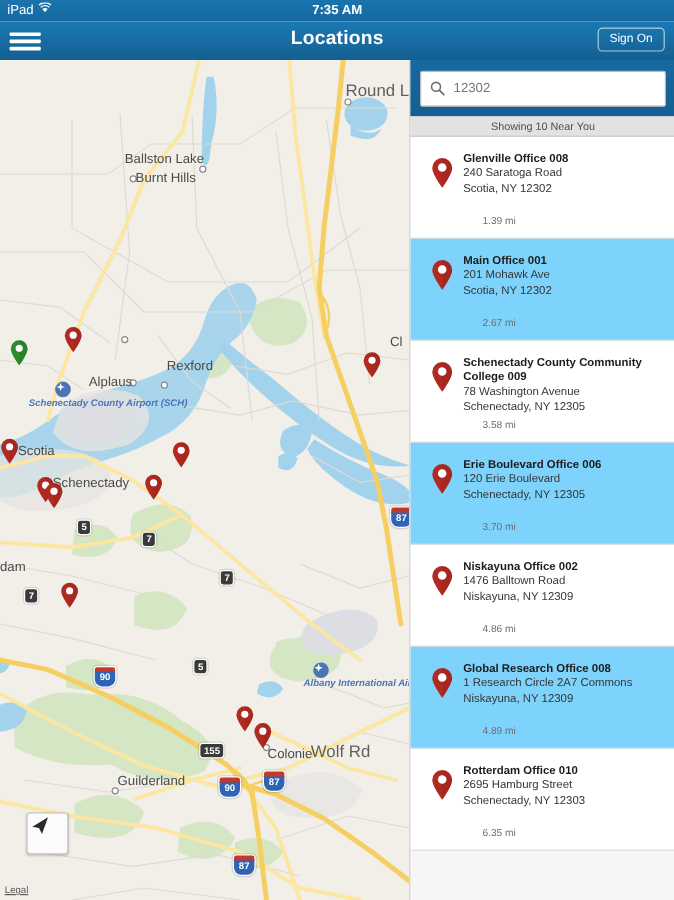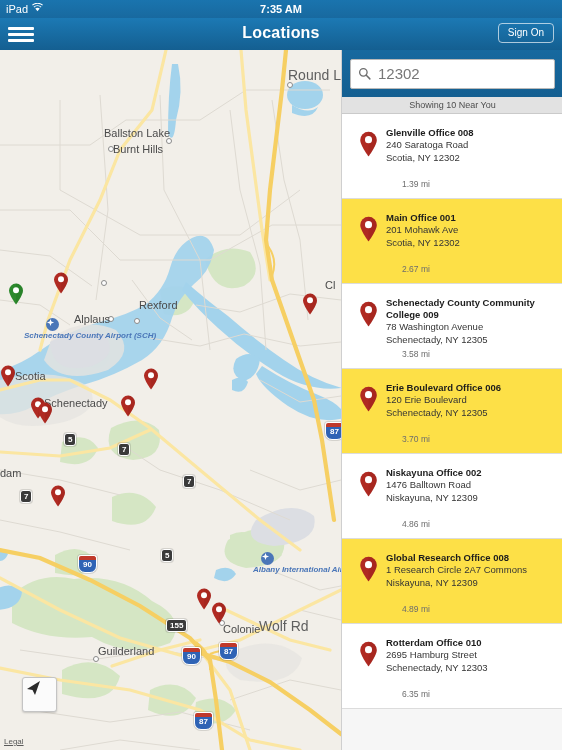--- a/index.html
+++ b/index.html
@@ -119,21 +119,21 @@
   .search-wrap {
     height: 47px; background: linear-gradient(#17699f,#145f91);
     display:flex; align-items:center; padding: 0 8px; box-sizing:border-box;
   }
   .search-box {
     flex: 1; height: 30px; background: #ffffff; border: 1px solid #b9b9b9;
     border-radius: 2px; display:flex; align-items:center; padding: 0 7px;
     box-sizing: border-box;
   }
   .search-ic { width: 13px; height: 13px; margin-right: 7px; flex:none; }
-  .search-val { font-size: 15px; color: #777777; }
+  .search-val { font-size: 11px; color: #777777; }
 
   .filters {
     display:flex; gap: 7px; padding: 7px 8px 8px 8px;
     background: #f2f2f2; border-bottom: 1px solid #d2d2d2;
   }
   .fbtn {
     flex: 1; text-align:center; font-size: 11px; font-weight: bold;
     padding: 7px 0; border-radius: 3px; cursor: pointer;
     border: 1px solid #a8a8a8; color: #2c2c2c;
     background: linear-gradient(#fbfbfb, #d9d9d9);
@@ -146,21 +146,21 @@
     background: #e2e2e2; border-bottom: 1px solid #cacaca;
     font-size: 9px; color: #4e4e4e; text-align:center; padding: 3px 0;
   }
 
   .list { flex: 1; overflow: hidden; }
   .row {
     position: relative; height: 85px; box-sizing: border-box;
     border-bottom: 1px solid #dcdcdc; background: #ffffff;
     padding: 11px 8px 0 8px; cursor: pointer;
   }
-  .row.alt { background: #fde047; }
+  .row.alt { background: #7dd3fc; }
   .row-main { display: flex; }
   .row-pin { width: 36px; flex:none; display:flex; justify-content:center; padding-top: 6px; }
   .row-pin svg { width: 19px; height: 26px; }
   .row-text { flex: 1; padding-top: 2px; }
   .row-title { font-size: 9.5px; font-weight: bold; color: #1c1c1c; line-height: 12px; }
   .row-addr { font-size: 9.5px; color: #353535; line-height: 12.5px; }
   .row-dist {
     position: absolute; left: 12px; bottom: 9px;
     font-size: 8.5px; color: #6d6d6d; margin-left: 48px;
   }

